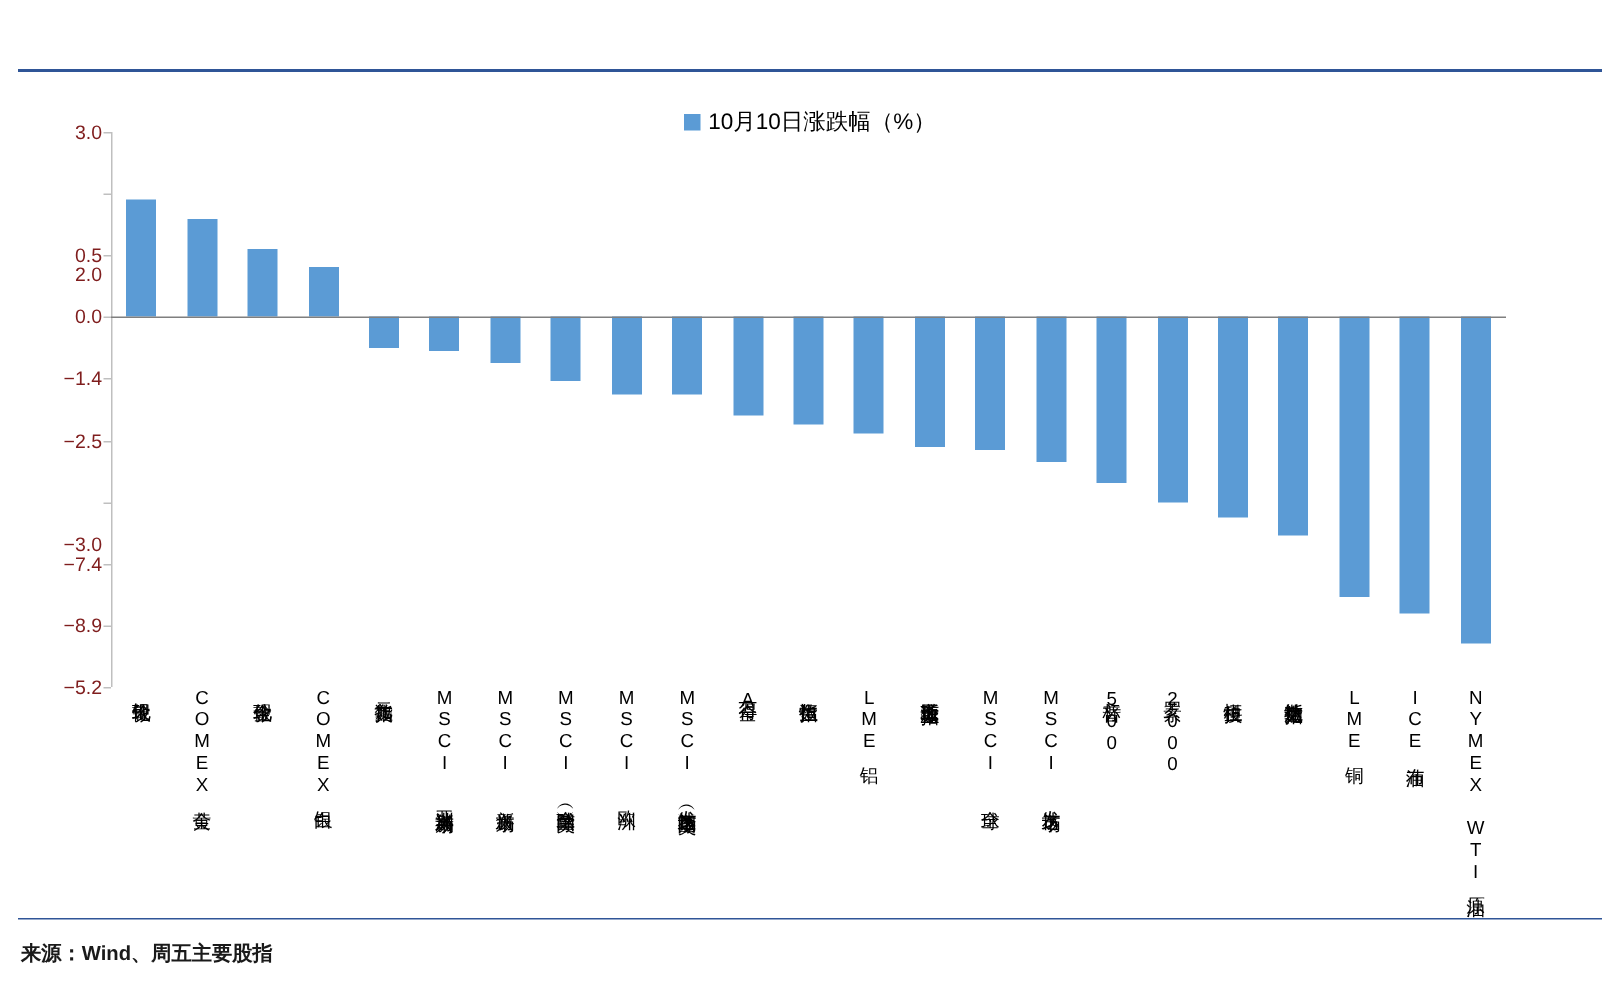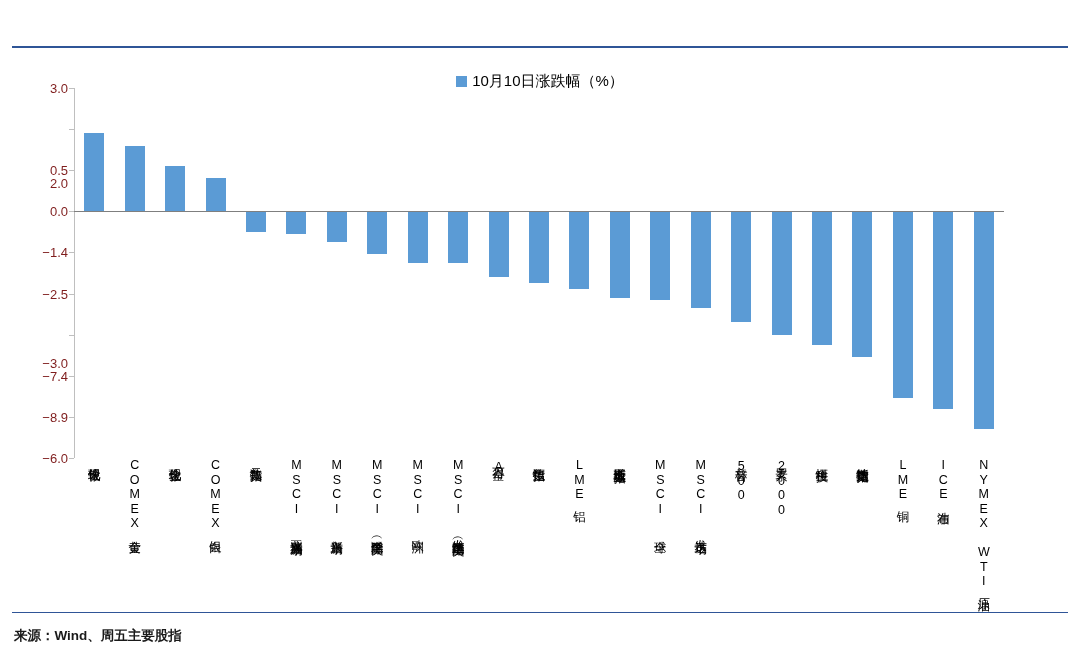--- a/index.html
+++ b/index.html
@@ -202,21 +202,21 @@
       <div class="y-labels" id="y-labels">
           <div class="y-label" style="top: 0px;">3.0</div>
           <div class="y-label" style="top: 47px; margin-top: 48px;">2.0</div>
           <div class="y-label" style="top: 82.2222px;">0.5</div>
           <div class="y-label" style="top: 123.333px;">0.0</div>
           <div class="y-label" style="top: 164.444px;">−1.4</div>
           <div class="y-label" style="top: 205.556px;">−2.5</div>
           <div class="y-label" style="top: 246.667px; margin-top: 28px;">−3.0</div>
           <div class="y-label" style="top: 287.778px;">−7.4</div>
           <div class="y-label" style="top: 328.889px;">−8.9</div>
-          <div class="y-label" style="top: 370px;">−6.0</div>
+          <div class="y-label" style="top: 370px;">−5.2</div>
         </div>
       <div class="plot" id="plot-area">
         <div class="y-axis-line"></div>
         <div class="bars" id="bar-group">
             <div class="bar-slot" style="left: 0px; width: 40.4348px;">
               <div class="bar" style="background: rgb(91, 155, 213); top: 45.2222px; height: 78.1111px;"></div>
             </div>
             <div class="bar-slot" style="left: 40.4348px; width: 40.4348px;">
               <div class="bar" style="background: rgb(91, 155, 213); top: 57.5556px; height: 65.7778px;"></div>
             </div>

